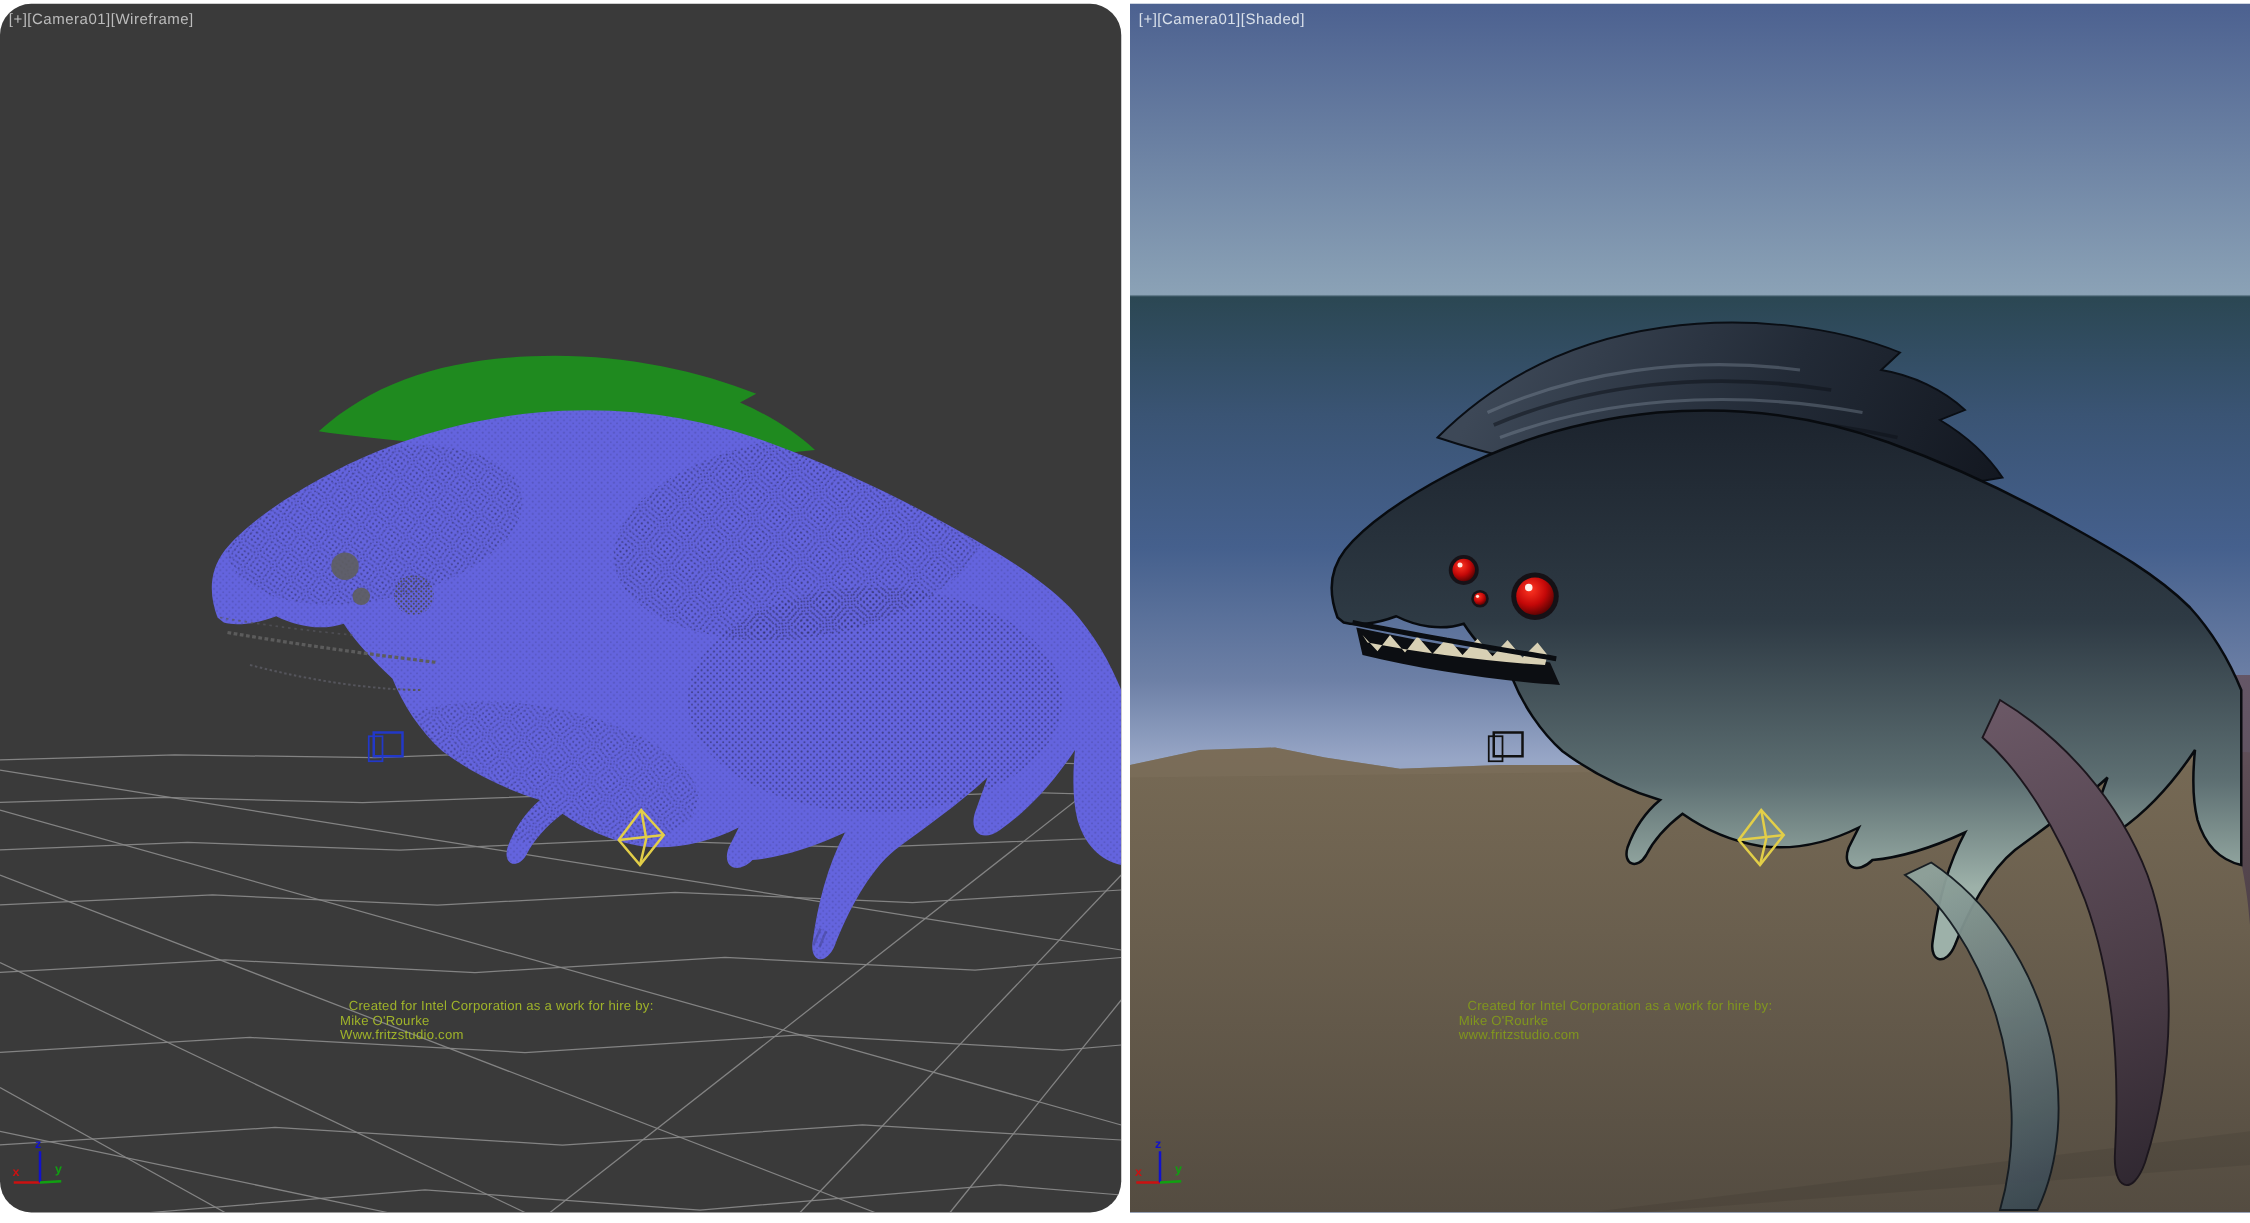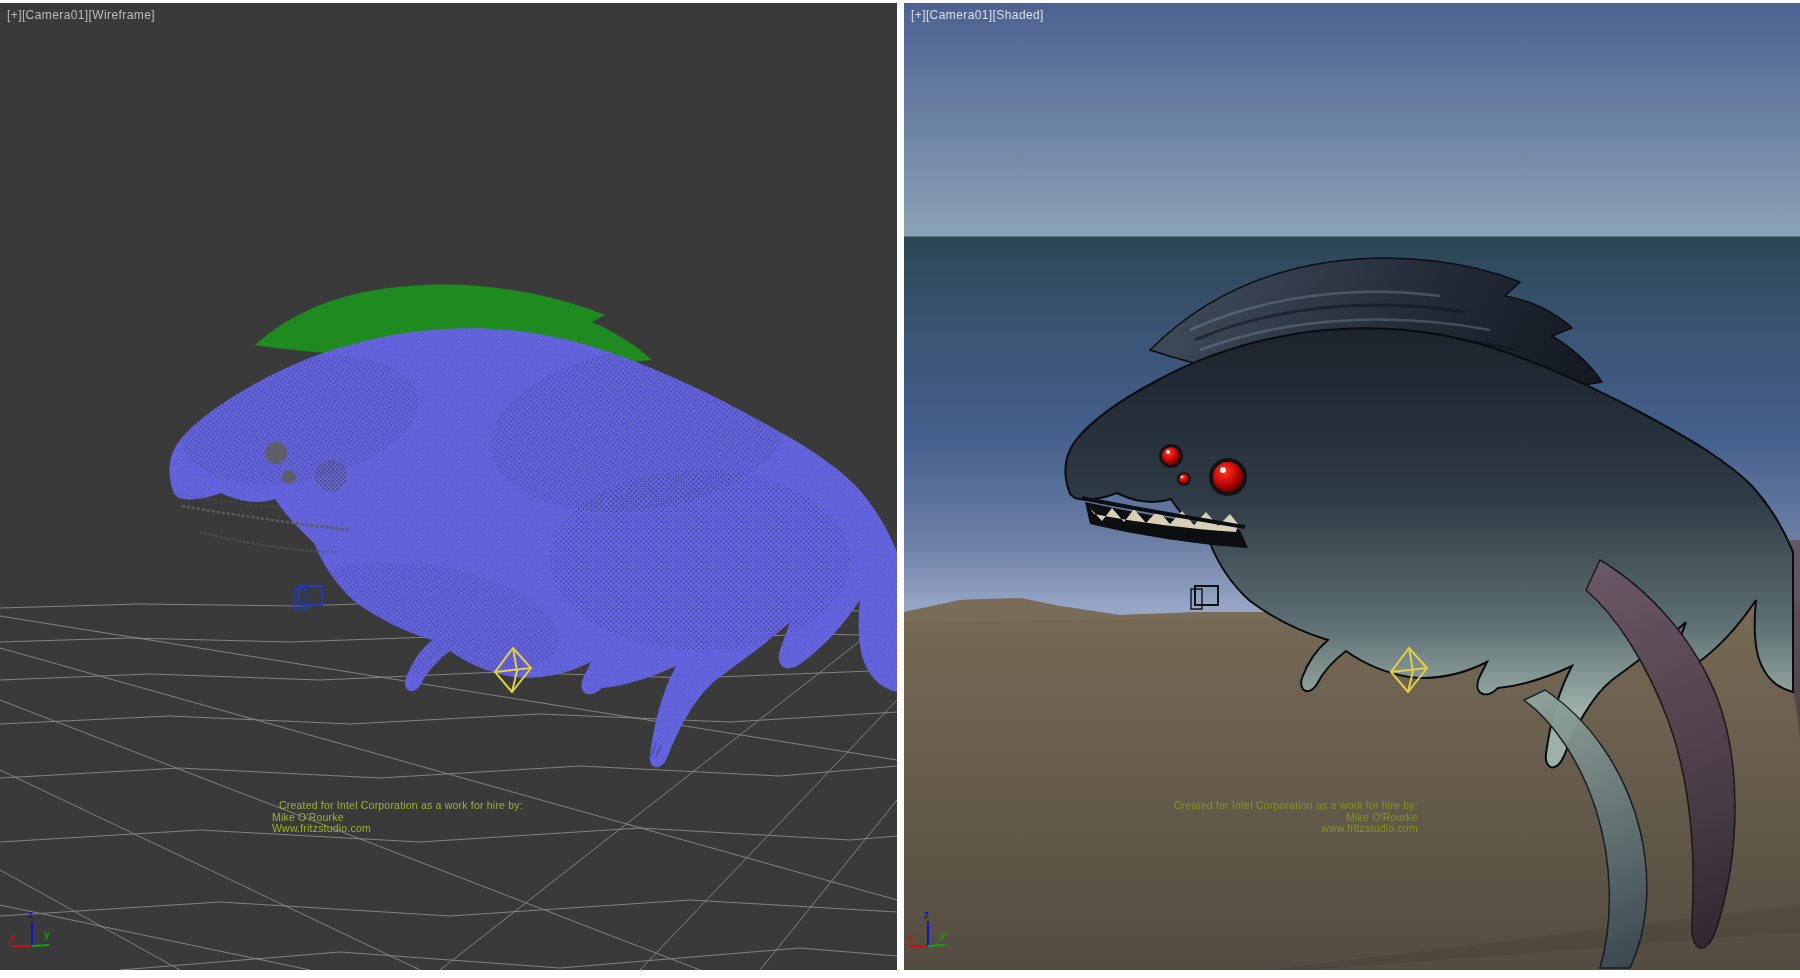--- a/index.html
+++ b/index.html
@@ -1,19 +1,19 @@
 <!DOCTYPE html>
 <html style="--left_bg: #3a3a3a; --grid_line: #878787; --fish_blue: #6464de; --fin_green: #1f8a1f; --eye_gray: #5e5e5e; --select_rect_blue: #2238c8; --select_rect_black: #111111; --gizmo_yellow: #e2ce48; --credit_green_left: #9fb32a; --credit_green_right: #80961e; --label_left: #bcbcbc; --label_right: #d9e0ea; --sky_top: #4c6190; --sky_light: #8ba2b6; --sea_dark: #2b4753; --sky_lower: #45608d; --sky_horizon: #97a6c6; --sand_top: #776a55; --sand_bottom: #544c41; --axis_x: #cc1111; --axis_y: #11a011; --axis_z: #1111cc;"><head>
 <meta charset="utf-8">
 <style>
   html,body{margin:0;padding:0;background:#ffffff;width:1800px;height:978px;overflow:hidden;
     font-family:"Liberation Sans", sans-serif;}
   .viewport{position:absolute;top:3px;height:967px;overflow:hidden;}
-  #vp-left{left:0;width:897px;background:var(--left_bg,#3a3a3a);}
-  #vp-right{left:904px;width:896px;background:#46608d;text-align:right;}
+  #vp-left{left:0;width:897px;background:var(--left_bg,#3a3a3a);border-radius:25px;}
+  #vp-right{left:904px;width:896px;background:#46608d;}
   .vp-label{position:absolute;top:5px;left:7px;font-size:12px;letter-spacing:.4px;z-index:5;
     user-select:none;white-space:nowrap;}
   #vp-left .vp-label{color:var(--label_left,#bcbcbc);}
   #vp-right .vp-label{color:var(--label_right,#d9e0ea);}
   .vp-label span{cursor:pointer;}
   .credit{position:absolute;z-index:4;font-weight:normal;font-size:10.5px;line-height:11.5px;
     letter-spacing:.2px;white-space:nowrap;}
   #vp-left .credit{left:272px;top:797px;color:var(--credit_green_left,#9fb32a);}
   #vp-right .credit{left:263px;top:797px;color:var(--credit_green_right,#80961e);}
   .credit .l1{padding-left:7px;}

